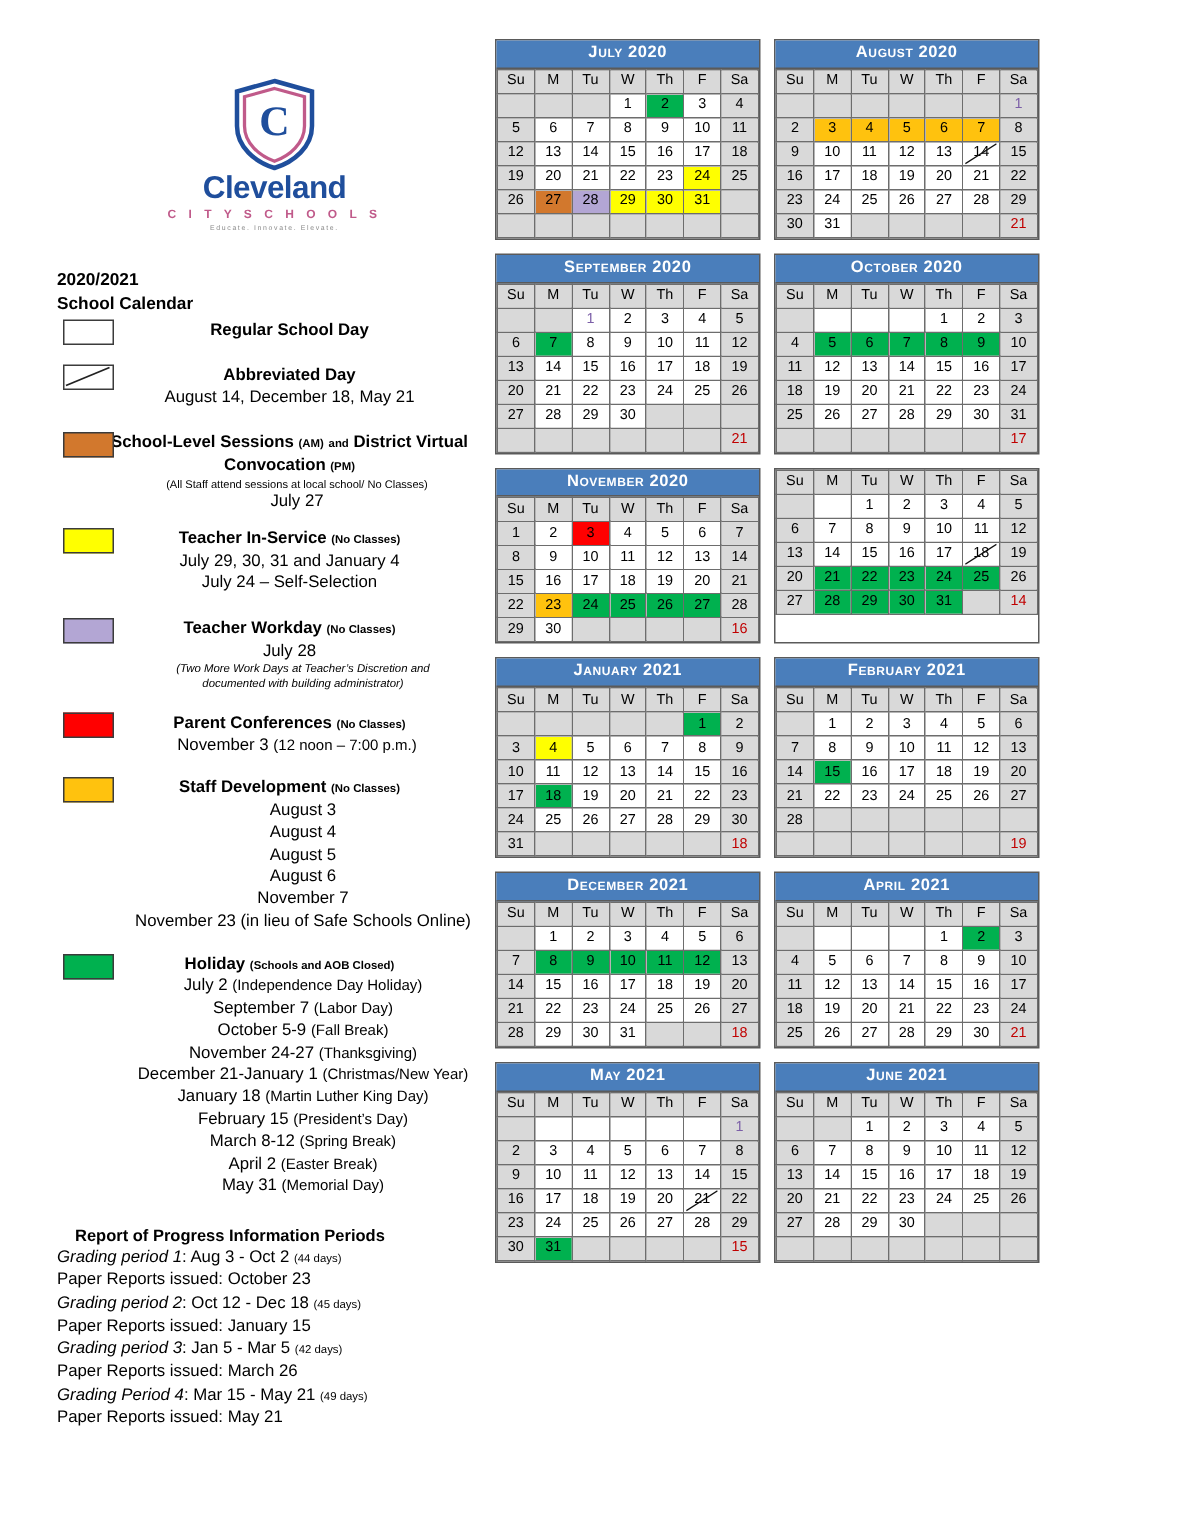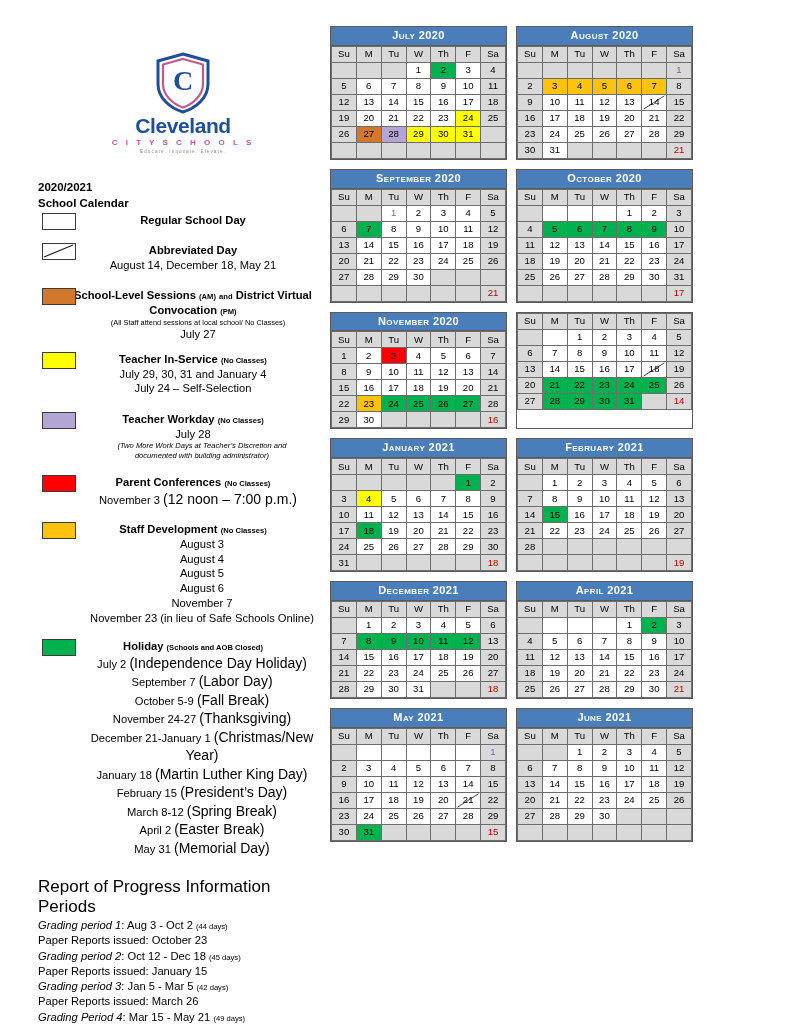--- a/index.html
+++ b/index.html
@@ -52,29 +52,29 @@
     position: absolute; left: 4px; top: 0px;
     width: 34px; height: 17px;
     border: 1.4px solid #3b3b3b;
     background: #ffffff;
   }
   .swatch svg { display:block; }
   .legend-body { margin-left: 20px; text-align: center; }
   .lg-title { font-size: 11.2px; font-weight: 600; line-height: 1.3; }
   .lg-title .small { font-size: 7.6px; font-weight: 600; }
   .lg-line { font-size: 11.2px; line-height: 1.32; }
-  .lg-line .small { font-size: 14px; }
+  .lg-line .small { font-size: 10px; }
   .lg-tiny { font-size: 7.4px; line-height: 1.3; }
   .lg-ital { font-size: 7.6px; font-style: italic; line-height:1.3; }
   .indent { padding-left: 10px; }
   .indent2 { padding-left: 18px; }
 
   
   .grading { margin-top: 12px; margin-left: 0px; }
-  .grading h4 { font-size: 17px; font-weight: normal; margin: 0 0 1px 0; }
+  .grading h4 { font-size: 11px; font-weight: bold; margin: 0 0 1px 12px; }
   .grading .gp { font-size: 11.2px; line-height: 1.36; }
   .grading .gp i { font-style: italic; }
   .grading .gp .small { font-size: 7.6px; }
 
   
   .cal-area { position:absolute; left: 330px; top: 26px; width: 424px; }
   .cal-row { display: flex; gap: 9px; margin-bottom: 9px; }
   .month {
     width: 177px;
     border: 1.6px solid #5a5a5a;

